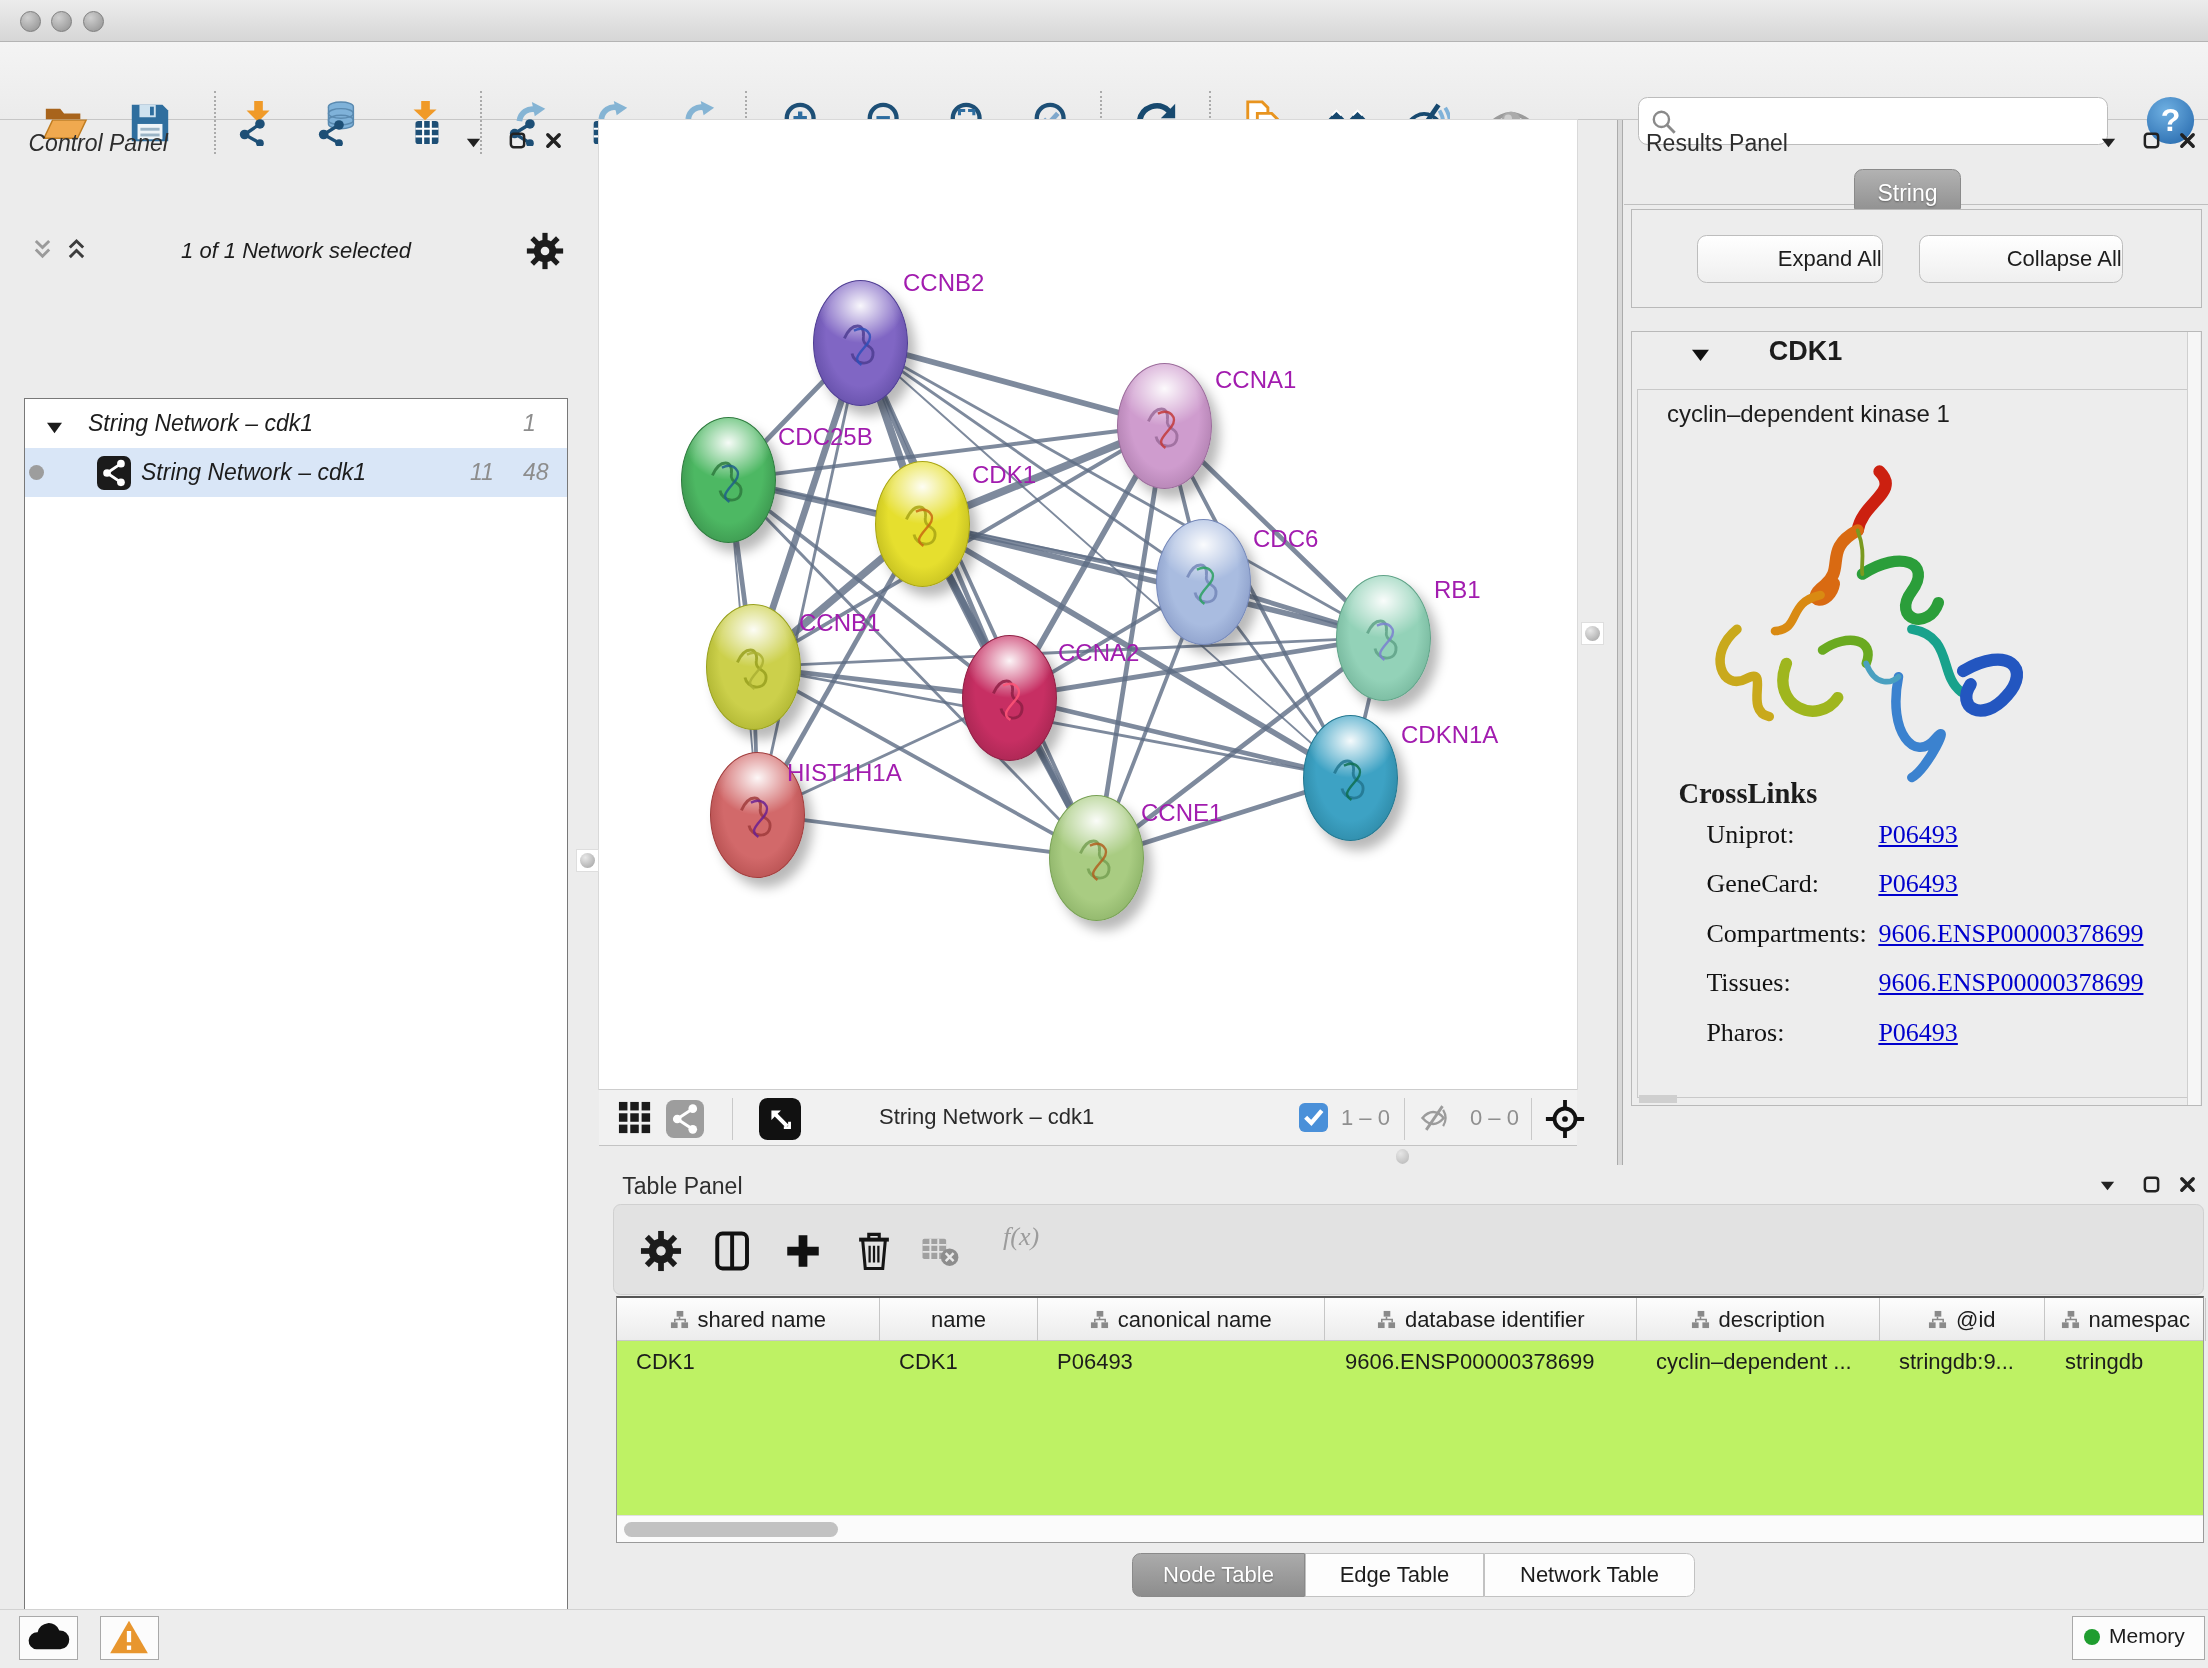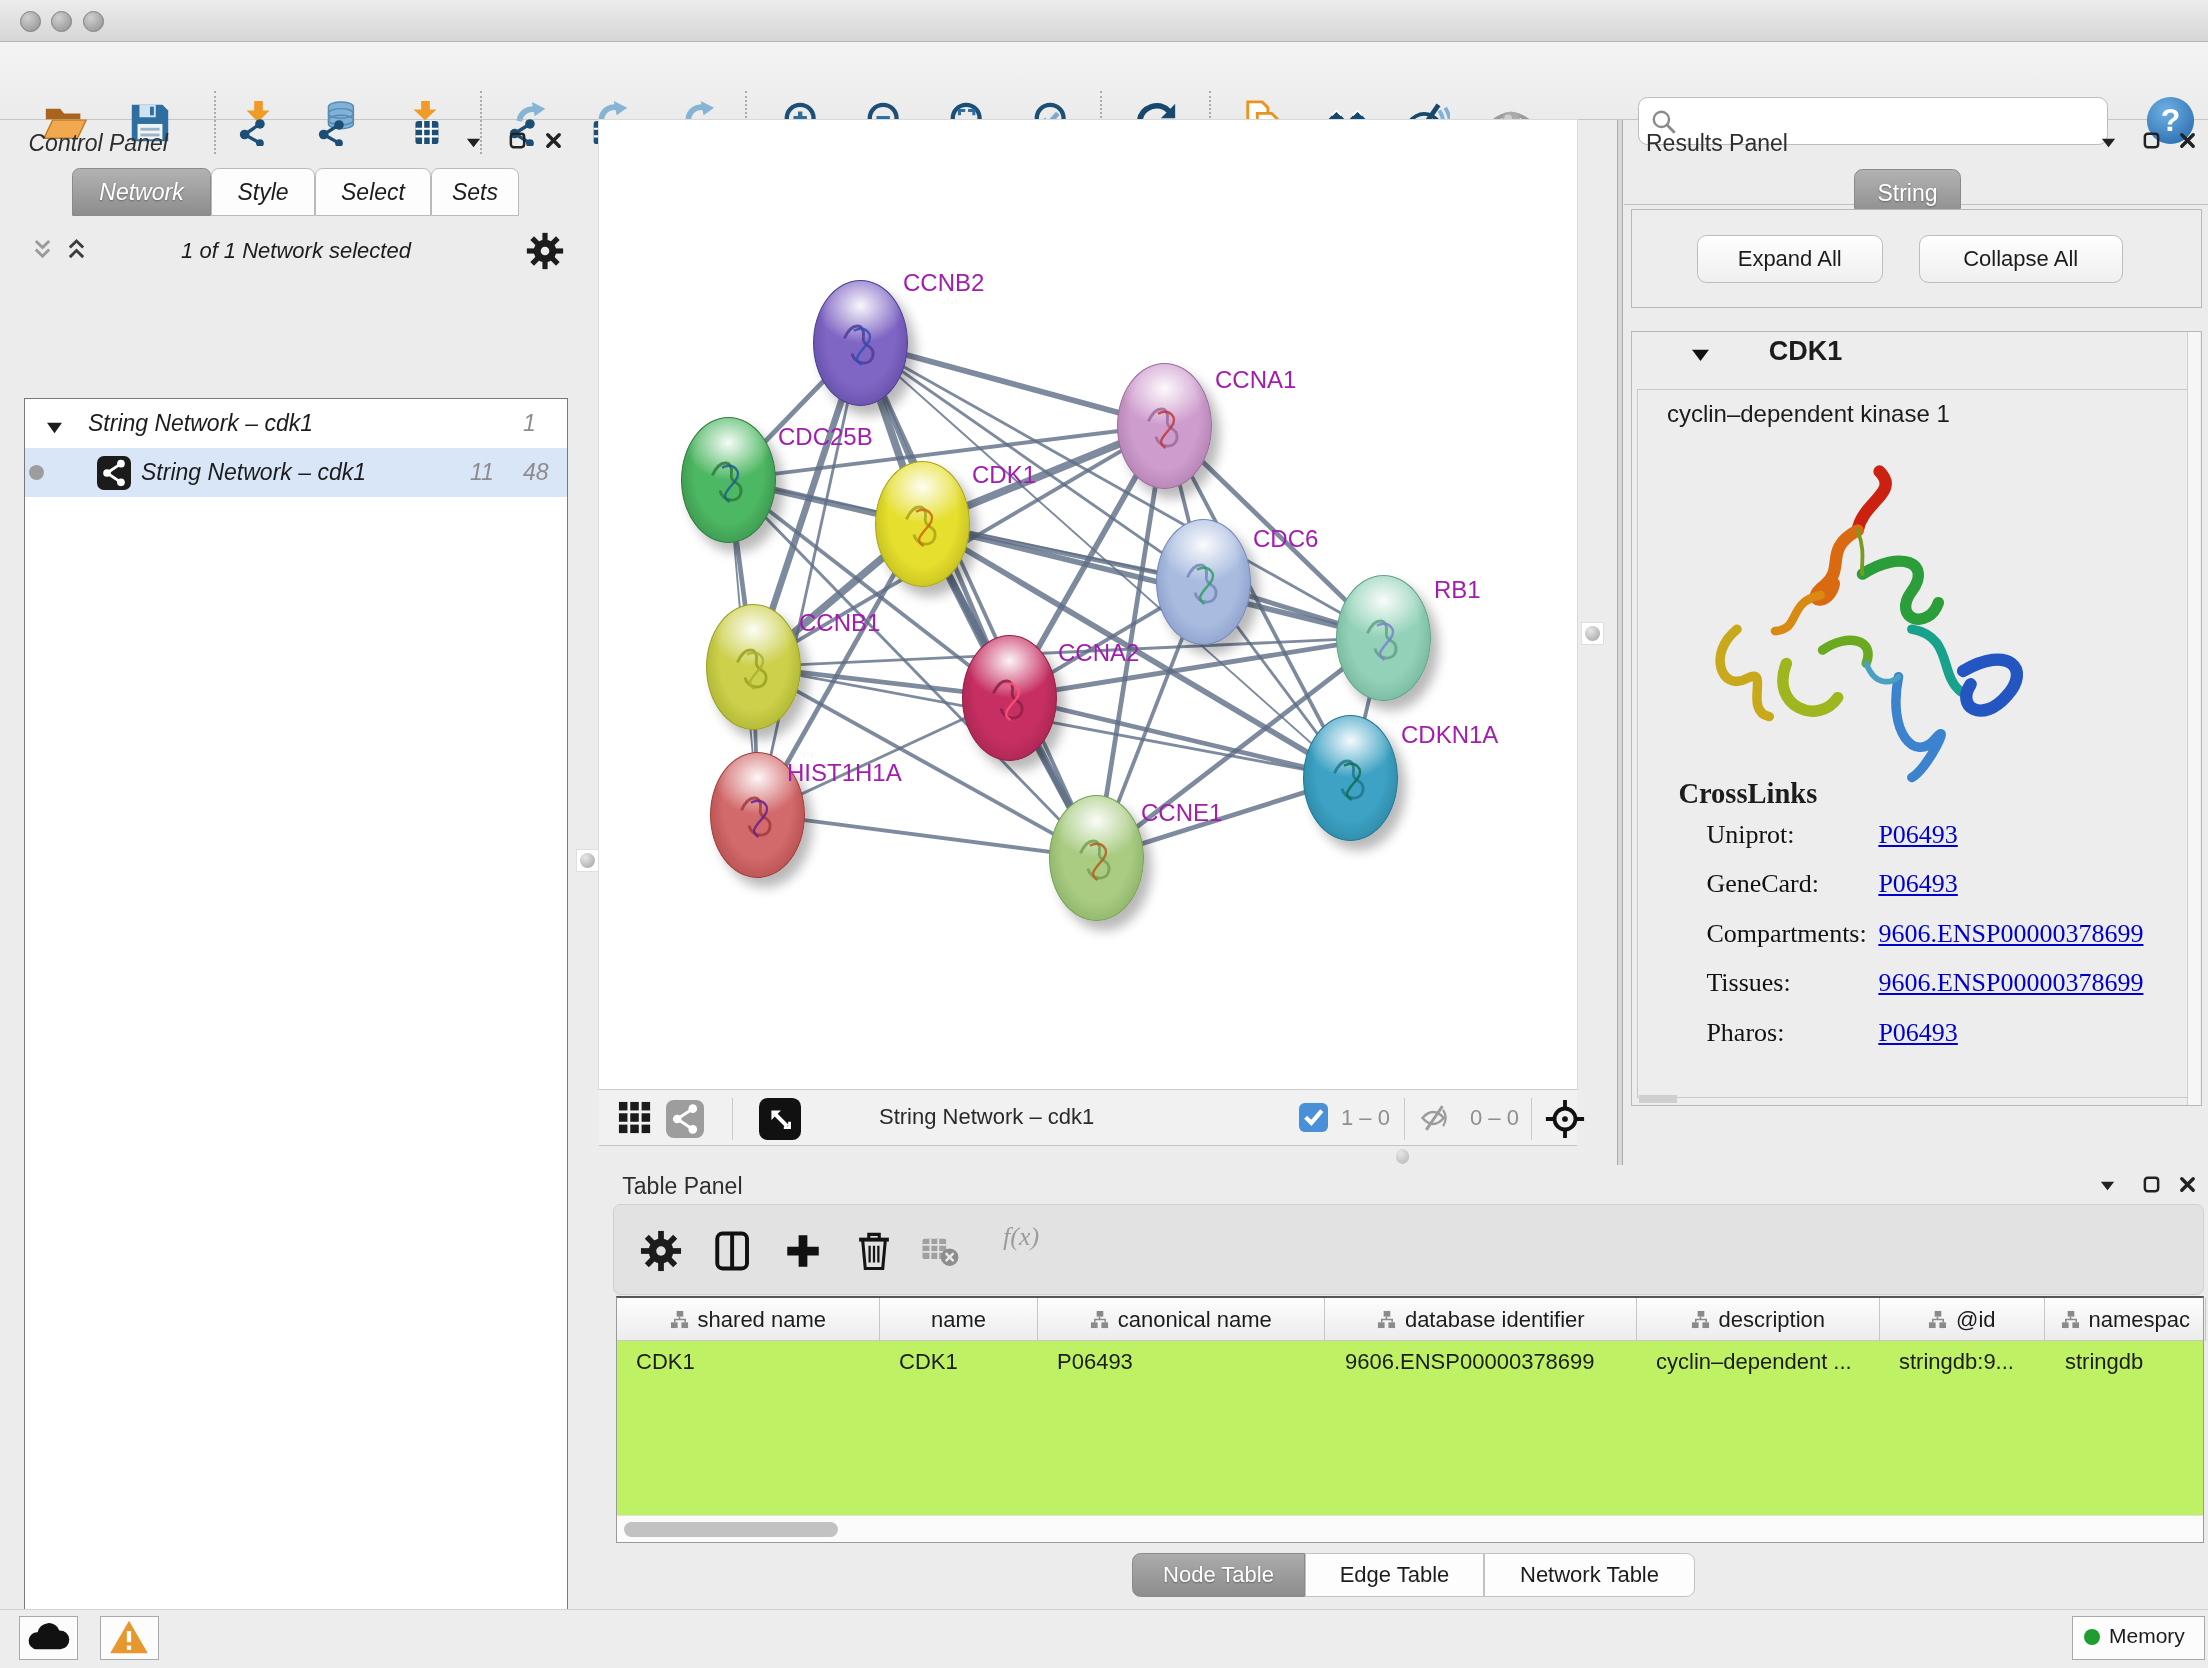--- a/index.html
+++ b/index.html
@@ -44,21 +44,21 @@
   .cntgray{font-size:22px;color:#8f8f8f;}
   .vsep{width:0;border-left:1px solid #c9c9c9;height:42px;top:7.6px;}
   .handle{width:23px;height:23px;background:#fff;border:1px solid #dedede;}
   .handle i{display:block;width:15px;height:15px;margin:2.9px auto;border-radius:50%;
     background:radial-gradient(circle at 35% 30%,#e8e8e8,#9f9f9f);}
   .dockline{left:1617px;top:120px;width:5.7px;height:1045px;background:#d8d8d8;
     border-left:1px solid #ababab;border-right:1px solid #ababab;}
   
   .rbox{border:1.9px solid #b9b9b9;background:#ededed;}
   .btn{position:absolute;height:48px;background:linear-gradient(#ffffff,#efefef);
-    border:1px solid #bdbdbd;border-radius:9.5px;font-size:22px;text-align:center;line-height:46px;cursor:pointer;}
+    border:1px solid #bdbdbd;border-radius:9.5px;font-size:22px;text-align:right;line-height:46px;cursor:pointer;}
   .serif{font-family:"Liberation Serif","DejaVu Serif",serif;}
   .xl-label{font-size:26px;color:#111;}
   .xl-link{font-size:26px;color:#0000cd;text-decoration:underline;cursor:pointer;}
   .rscroll{background:#f6f6f6;border-left:1px solid #cfcfcf;}
   
   .ttool{left:613px;top:1204px;width:1591px;height:91px;background:#e2e2e2;
     border:1px solid #d0d0d0;border-radius:7.6px;}
   .ttool .ic{position:absolute;top:25px;width:42px;height:42px;cursor:pointer;}
   .fx{font-family:"Liberation Serif","DejaVu Serif",serif;font-style:italic;
     font-size:26px;color:#9c9c9c;margin-left:14px;}
@@ -297,26 +297,20 @@
         </svg></div>
     <div class="abs winicon" style="left:508px;top:11.4px;">
       <svg viewBox="0 0 20 20" width="19" height="19">
           <rect x="3" y="3" width="14" height="14" rx="3" fill="none" stroke="#222" stroke-width="2.6"></rect>
         </svg></div>
     <div class="abs winicon" style="left:544px;top:11.4px;">
       <svg viewBox="0 0 20 20" width="19" height="19">
           <path d="M4 4L16 16M16 4L4 16" stroke="#222" stroke-width="3.6" stroke-linecap="round"></path>
         </svg></div>
 
-    <div id="cp-tabs" class="abs" style="left:0;top:48px;width:599px;height:49px;">
-        <div class="tab sel" style="left:72px;top:0;width:139px">Network</div>
-        <div class="tab" style="left:211px;top:0;width:104px">Style</div>
-        <div class="tab" style="left:315px;top:0;width:116px">Select</div>
-        <div class="tab" style="left:431px;top:0;width:88px">Sets</div>
-      </div>
 
     <div class="abs" style="left:24px;top:108px;width:544px;height:48px;">
       <span class="abs" style="left:7.6px;top:9.5px;">
         <svg viewBox="0 0 22 24" width="21" height="23">
             <g fill="none" stroke="#9a9a9a" stroke-width="3">
               <path d="M4 3l7 7 7-7"></path>
               <path d="M4 12l7 7 7-7"></path>
             </g>
           </svg></span>
       <span class="abs" style="left:42px;top:9.5px;">

